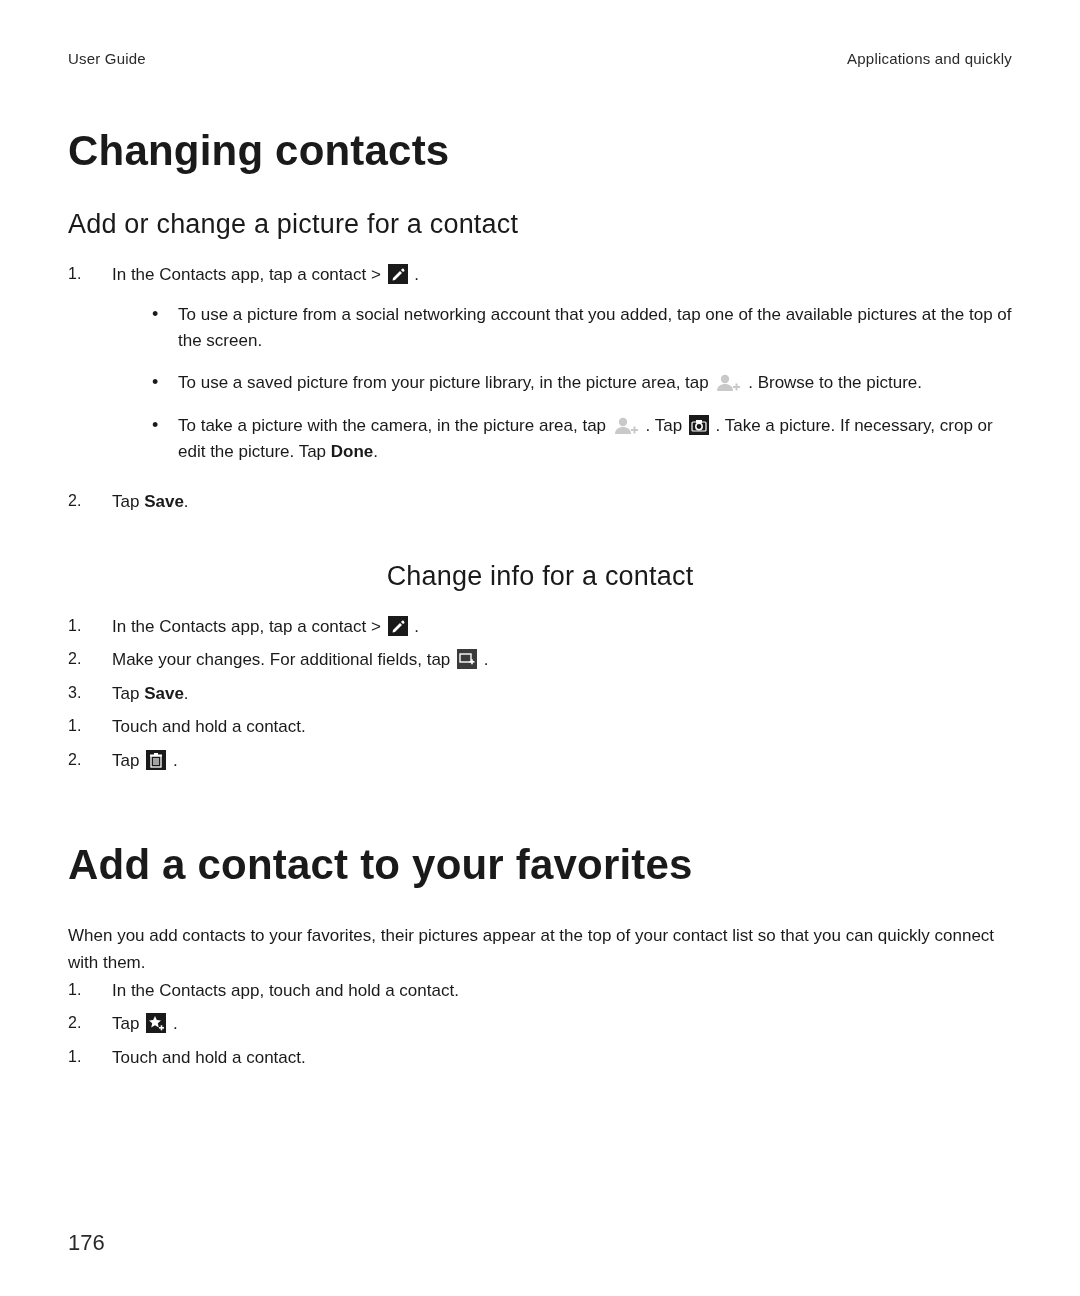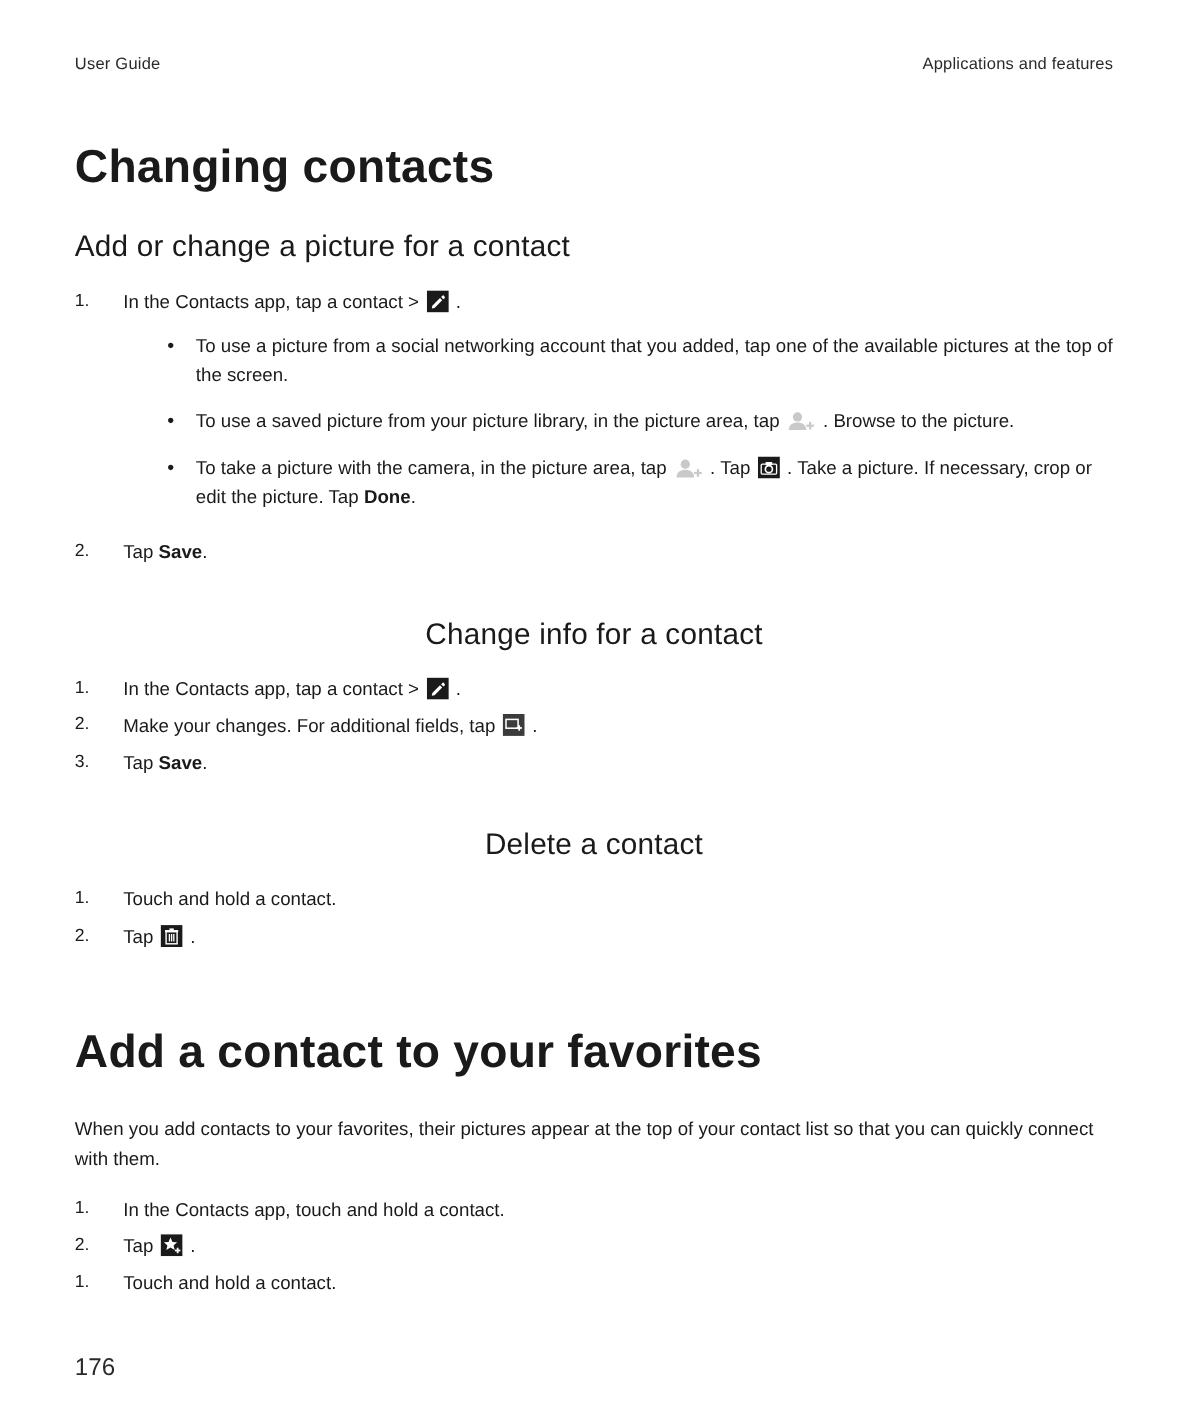--- a/index.html
+++ b/index.html
@@ -73,21 +73,21 @@
     text-align: left;
     padding-left: 40px;
     box-sizing: border-box;
     font-size: 18px;
     line-height: 1.4;
   }
   .bli .bbody { flex: 1; }
   .para {
     font-size: 17px;
     line-height: 1.55;
-    margin: 0 0 20px 0;
+    margin: 0 0 2px 0;
   }
   .b { font-weight: 700; }
   .inline-icon {
     display: inline-flex;
     vertical-align: -4px;
     width: 20px;
     height: 20px;
     margin: 0 2px;
   }
   .inline-icon.lg {
@@ -145,21 +145,21 @@
     <path d="M9 3 L10.8 7 L15 7.4 L11.8 10.2 L12.8 14.4 L9 12.2 L5.2 14.4 L6.2 10.2 L3 7.4 L7.2 7 Z" fill="#fff"></path>
     <rect x="13" y="14" width="5" height="1.6" fill="#fff"></rect>
     <rect x="14.7" y="12.3" width="1.6" height="5" fill="#fff"></rect>
   </symbol>
 </svg>
 
 <div class="page">
 
   <div class="hdr">
     <span>User Guide</span>
-    <span>Applications and features</span>
+    <span>Applications and quickly</span>
   </div>
 
   <h1>Changing contacts</h1>
 
   <h2>Add or change a picture for a contact</h2>
 
   <div class="ol">
     <div class="li">
       <span class="num">1.</span>
       <div class="body">
@@ -247,21 +247,20 @@
       </div>
     </div>
     <div class="li">
       <span class="num">3.</span>
       <div class="body">
         <span>Tap </span><span class="b">Save</span><span>.</span>
       </div>
     </div>
   </div>
 
-  <h2 class="later">Delete a contact</h2>
 
   <div class="ol">
     <div class="li">
       <span class="num">1.</span>
       <div class="body">Touch and hold a contact.</div>
     </div>
     <div class="li">
       <span class="num">2.</span>
       <div class="body">
         <span>Tap </span>

